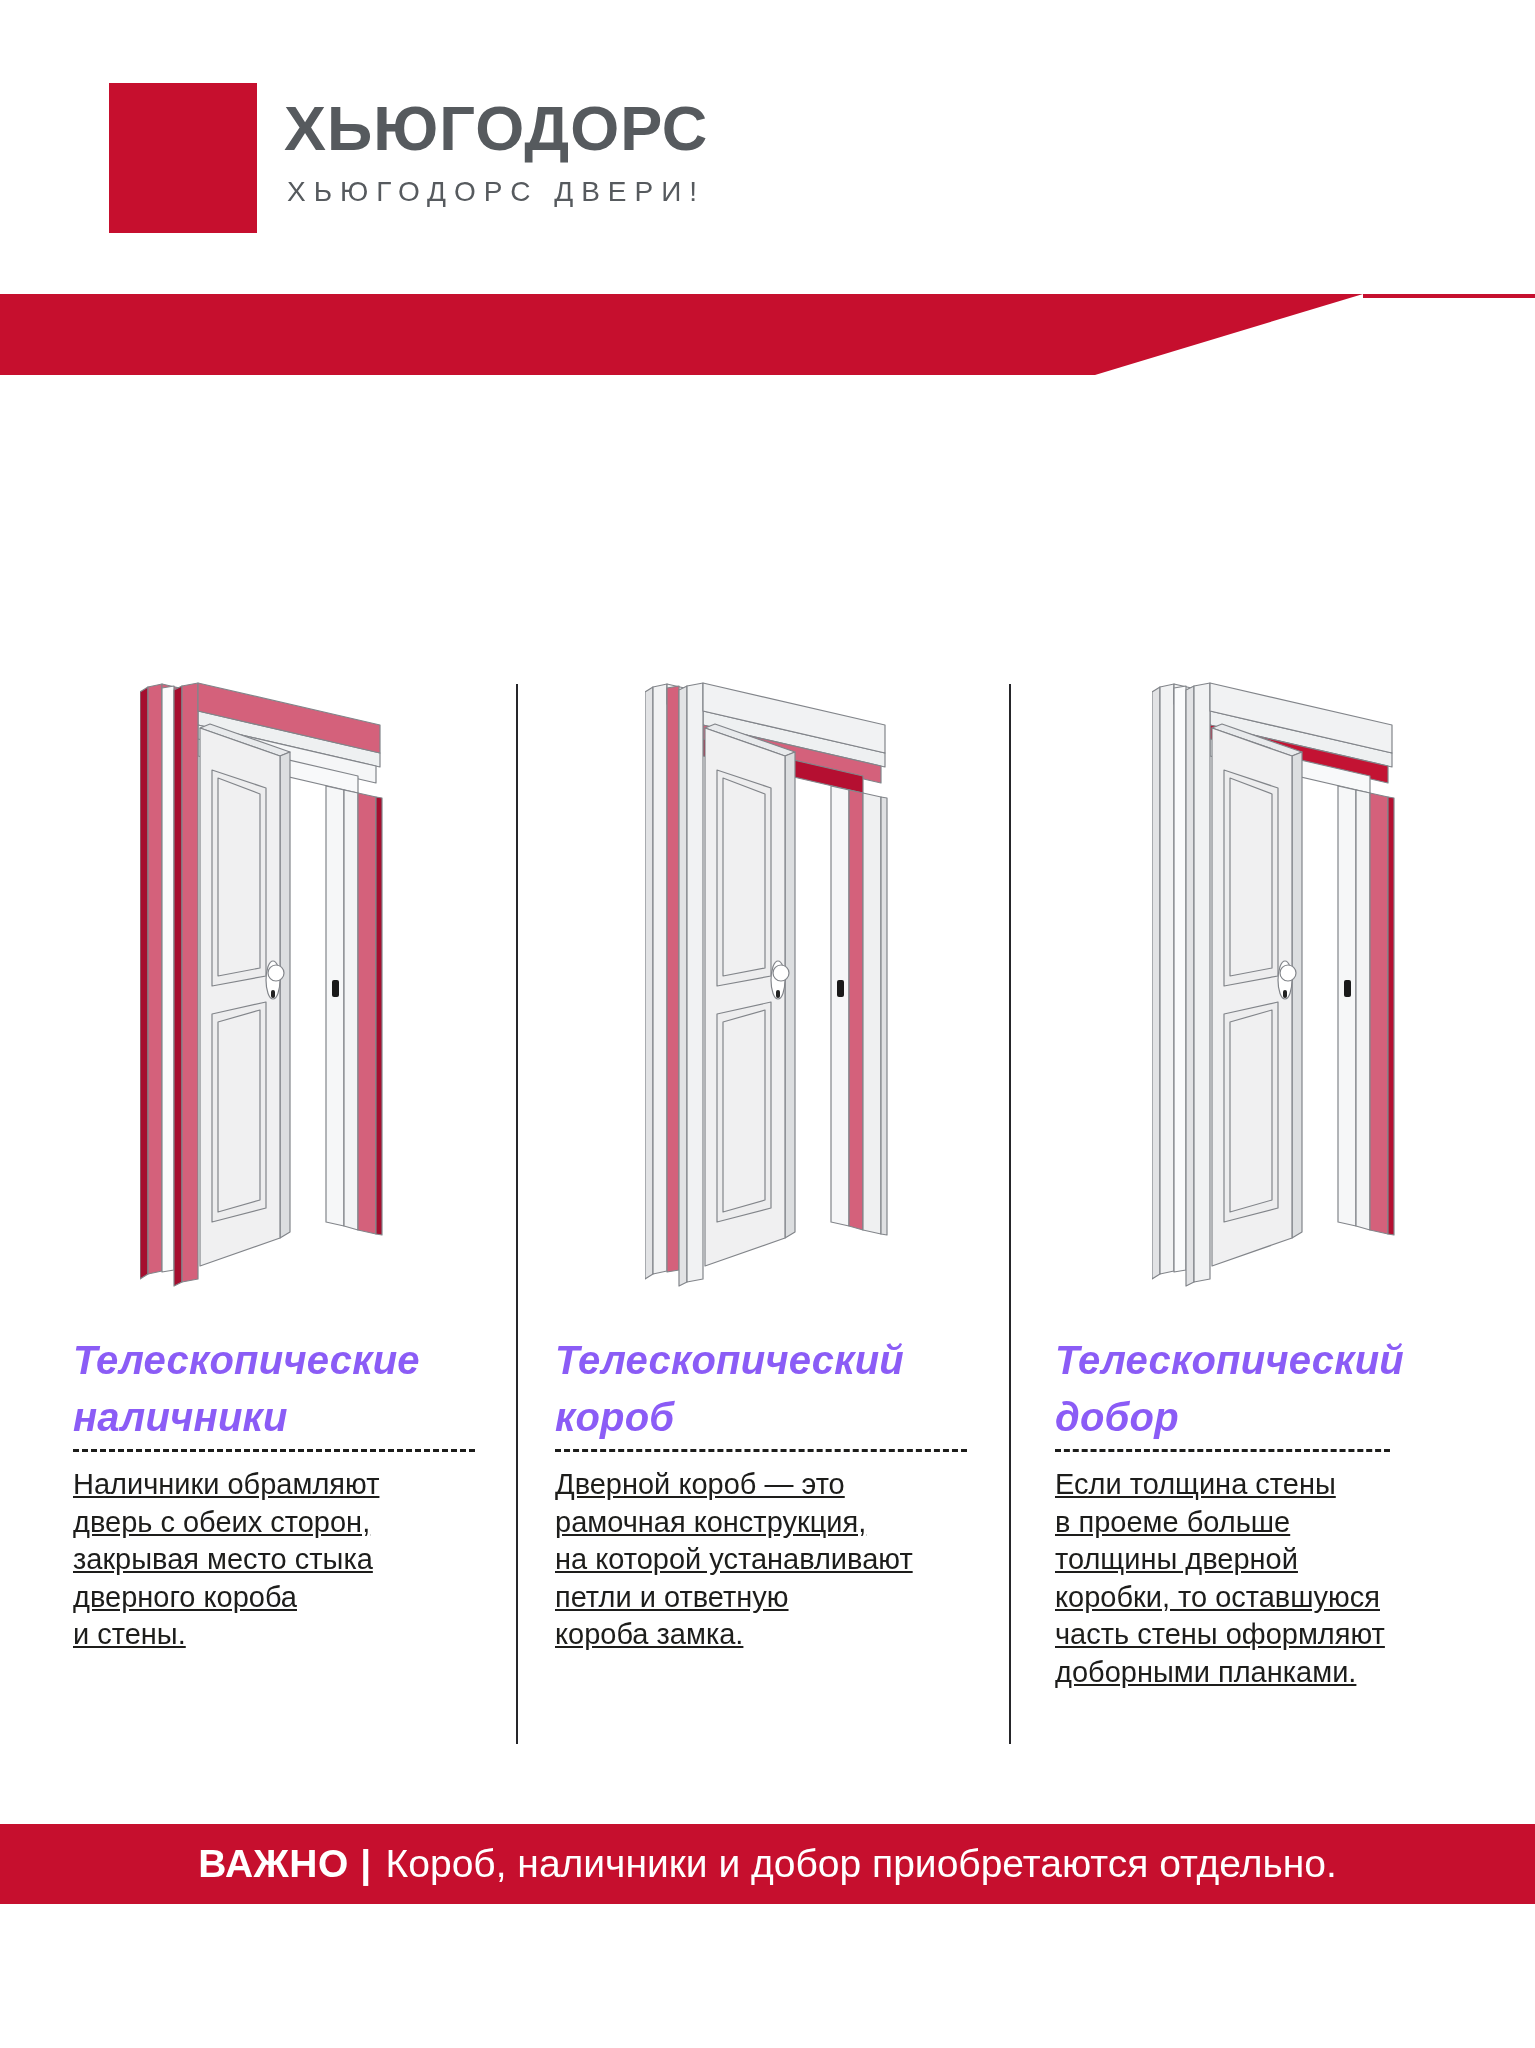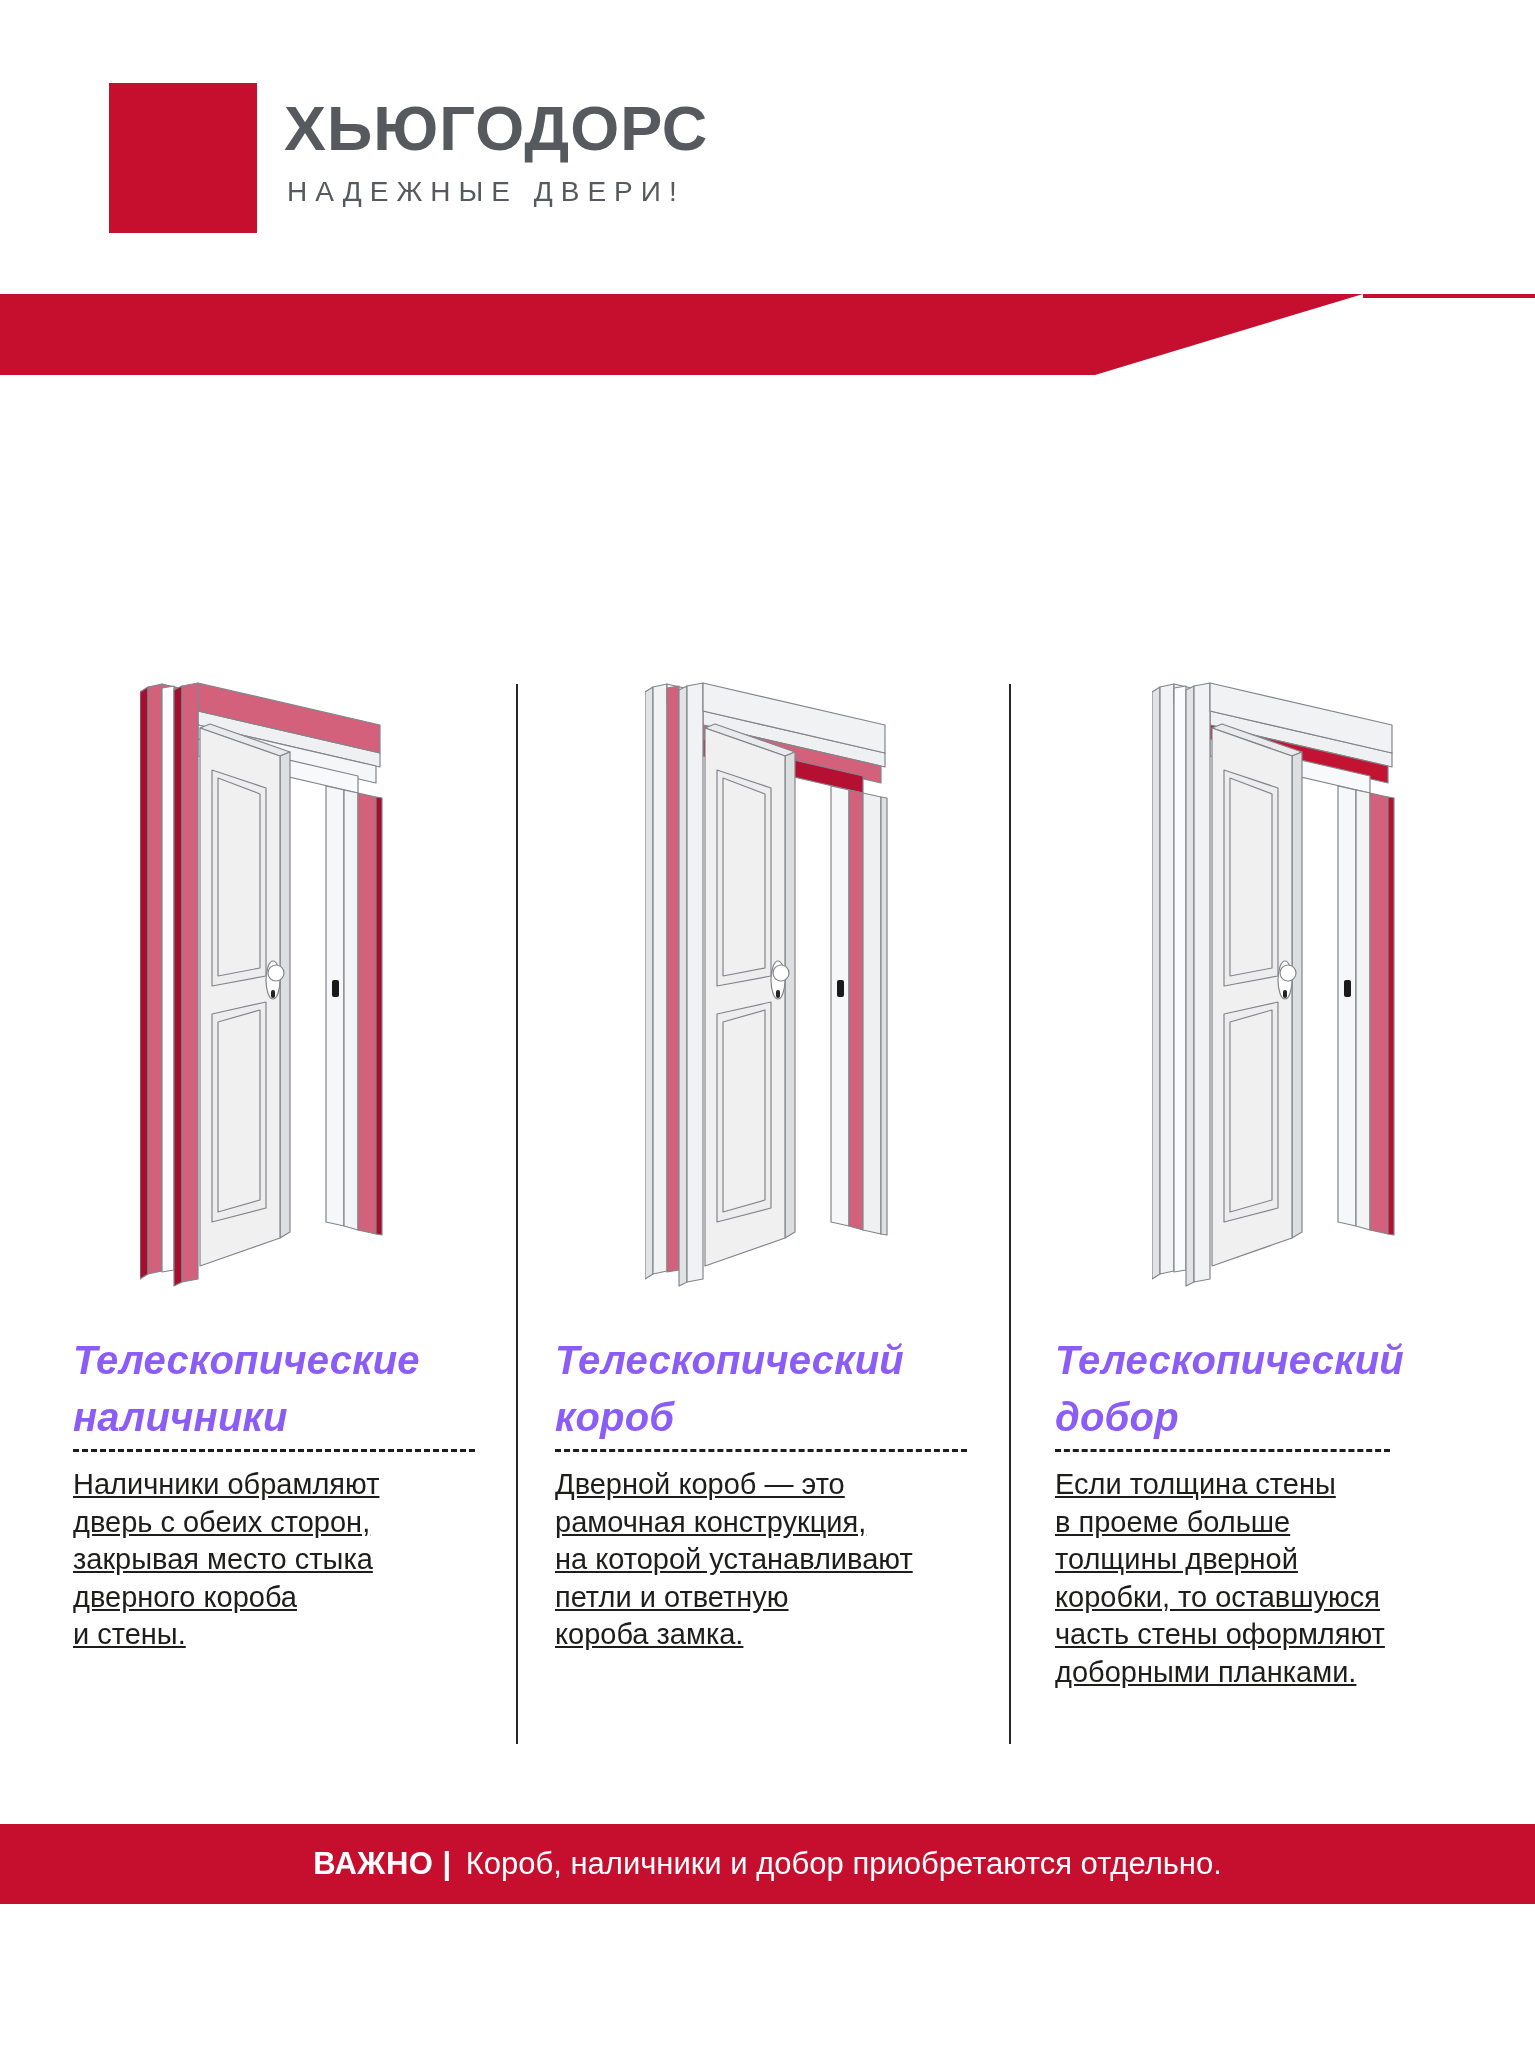--- a/index.html
+++ b/index.html
@@ -47,21 +47,21 @@
   #col-1 .dash-sep{left:73px;width:402px;}
   #col-2 .col-heading,#col-2 .col-body{left:555px;}
   #col-2 .dash-sep{left:555px;width:412px;}
   #col-3 .col-heading,#col-3 .col-body{left:1055px;}
   #col-3 .dash-sep{left:1055px;width:335px;}
 
   
   .band-bottom{
     position:absolute;left:0;top:1824px;width:1535px;height:80px;background:#c60f2e;
     display:flex;align-items:center;justify-content:center;
-    color:#ffffff;font-size:31px;
+    color:#ffffff;font-size:39px;
   }
   .band-bottom .imp-label{font-weight:700;margin-right:14px;letter-spacing:0.5px;}
 
   
   .door *{stroke:#82858a;stroke-width:1.2;stroke-linejoin:round;}
   .door{
     --aEdge:#e2e3e5; --aFace:#f1f2f3;
     --rOuter:#eff0f1; --rOuterEdge:#dfe0e2;
     --fTop:#f8f9fa; --fSide:#f3f4f5; --fGap:#fafbfc;
     --dTop:#f5f6f7;
@@ -112,21 +112,21 @@
         <polygon points="34,12 42,8 42,604 34,608" fill="var(--aEdge)"></polygon>
         <polygon points="42,8 58,5 58,601 42,604" fill="var(--aFace)"></polygon>
         <polygon points="58,5 240,47 240,75 58,33" fill="var(--aFace)"></polygon>
       </g>
     </defs>
   </svg>
 
   <div>
     <div class="logo-square"></div>
     <div class="brand-name" data-bind="logo.brand">ХЬЮГОДОРС</div>
-    <div class="brand-tagline" data-bind="logo.tagline">НАДЕЖНЫЕ ДВЕРИ!</div>
+    <div class="brand-tagline" data-bind="logo.tagline">ХЬЮГОДОРС ДВЕРИ!</div>
   </div>
 
   <svg class="band-top" viewBox="0 0 1535 84" preserveAspectRatio="none">
     <polygon points="0,0 1363,0 1095,81 0,81" fill="#c60f2e"></polygon>
     <rect x="1363" y="0" width="172" height="4" fill="#c60f2e"></rect>
   </svg>
 
 
   <div class="column-divider" id="divider-1"></div>
   <div class="column-divider" id="divider-2"></div>

